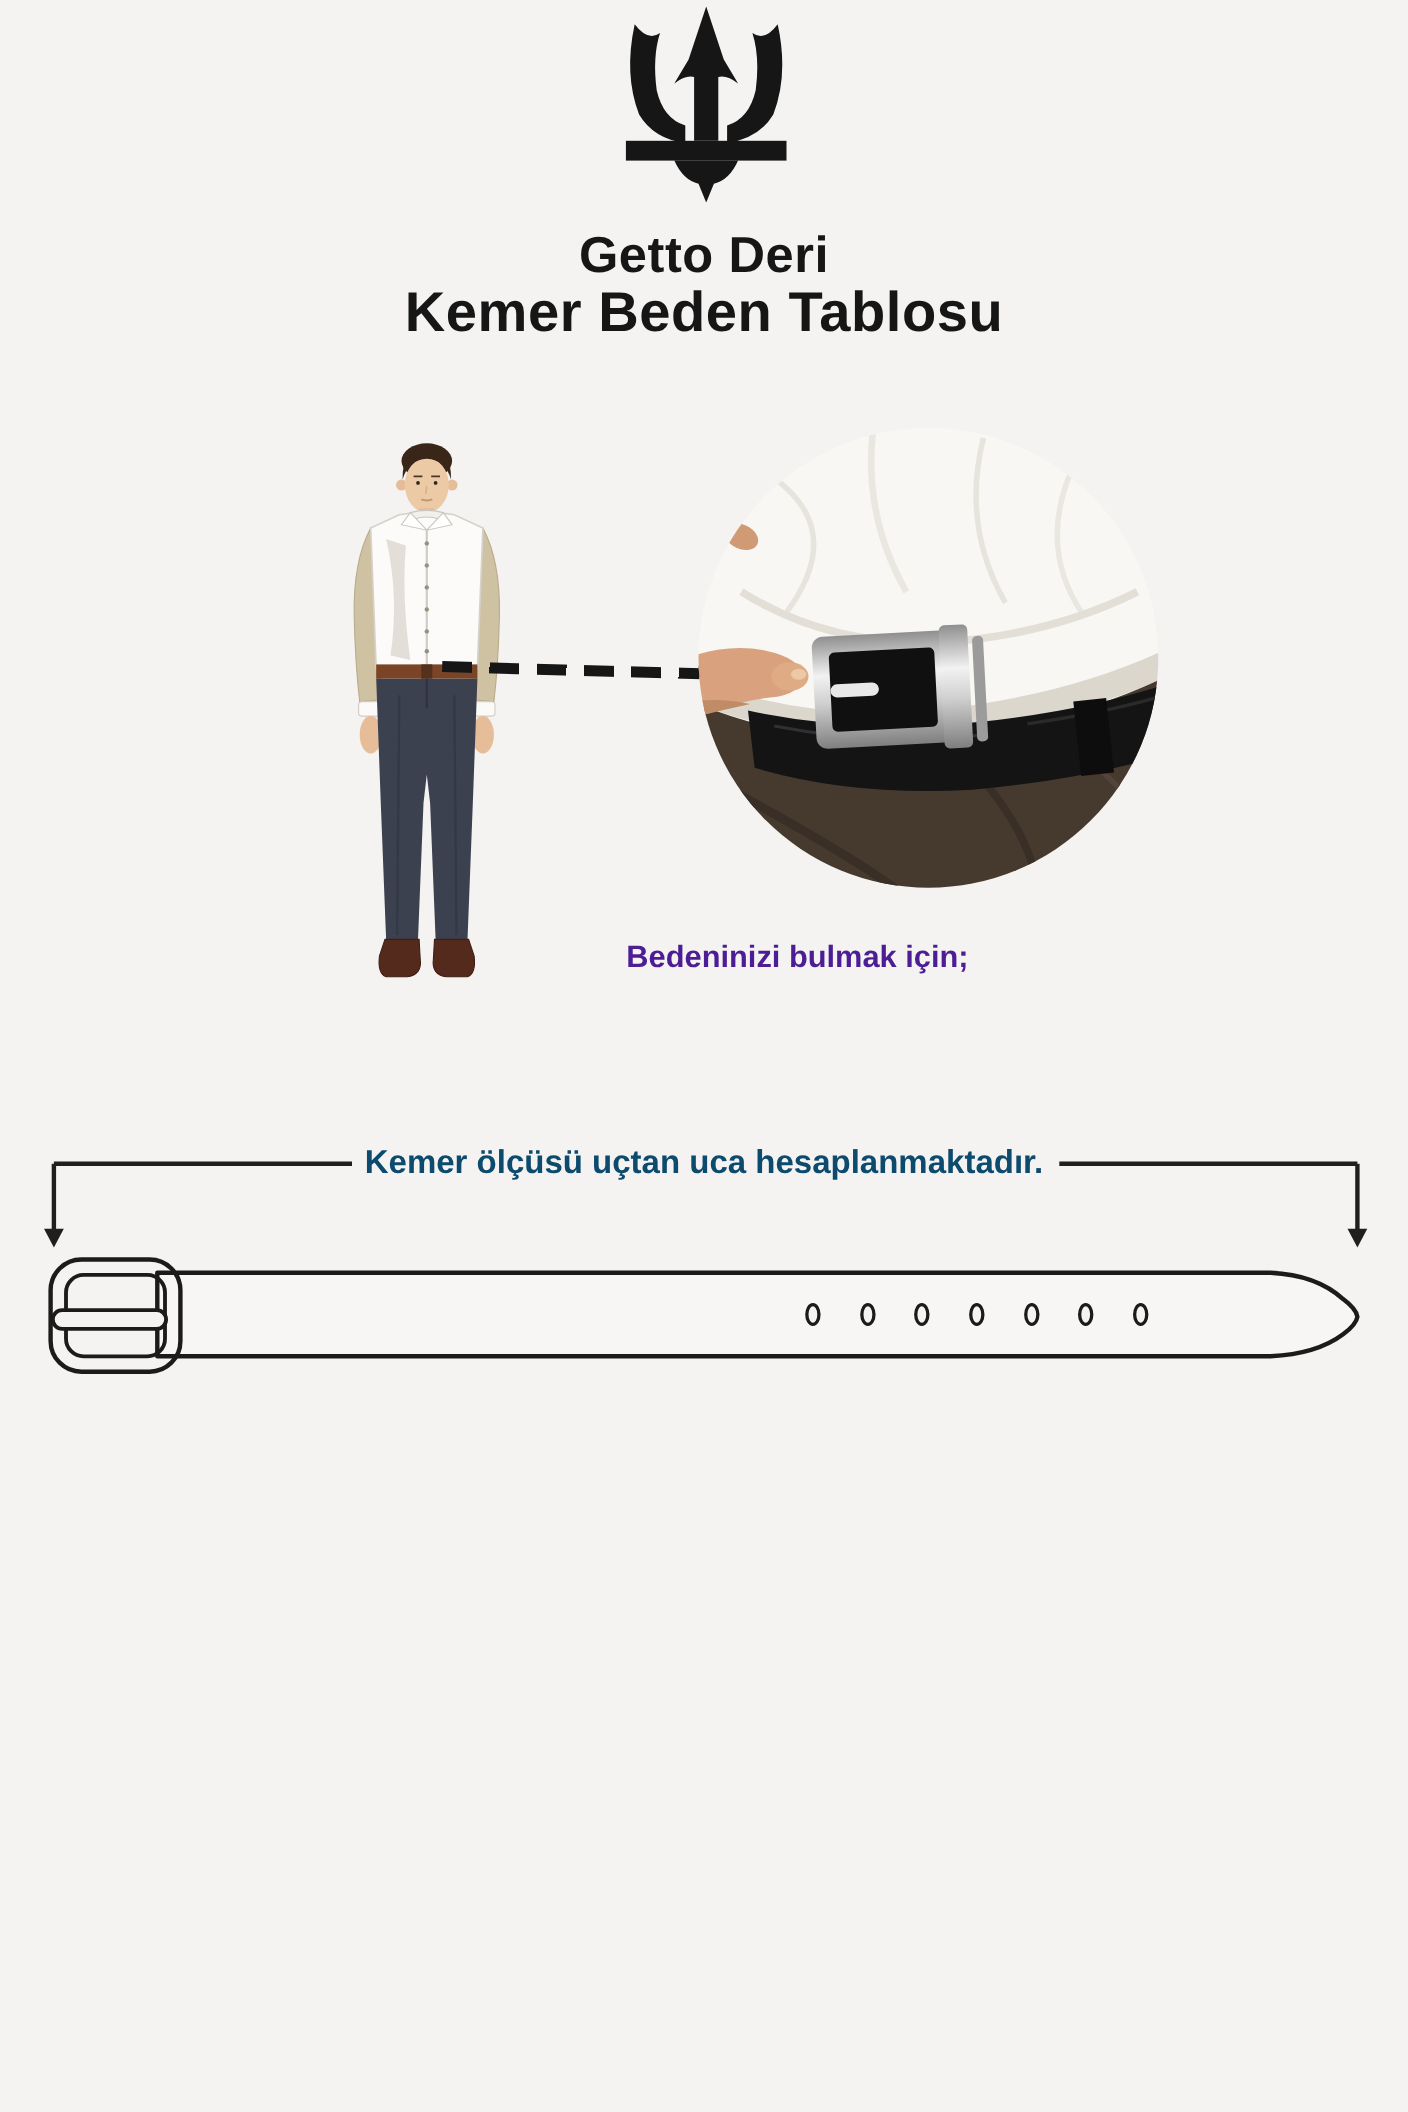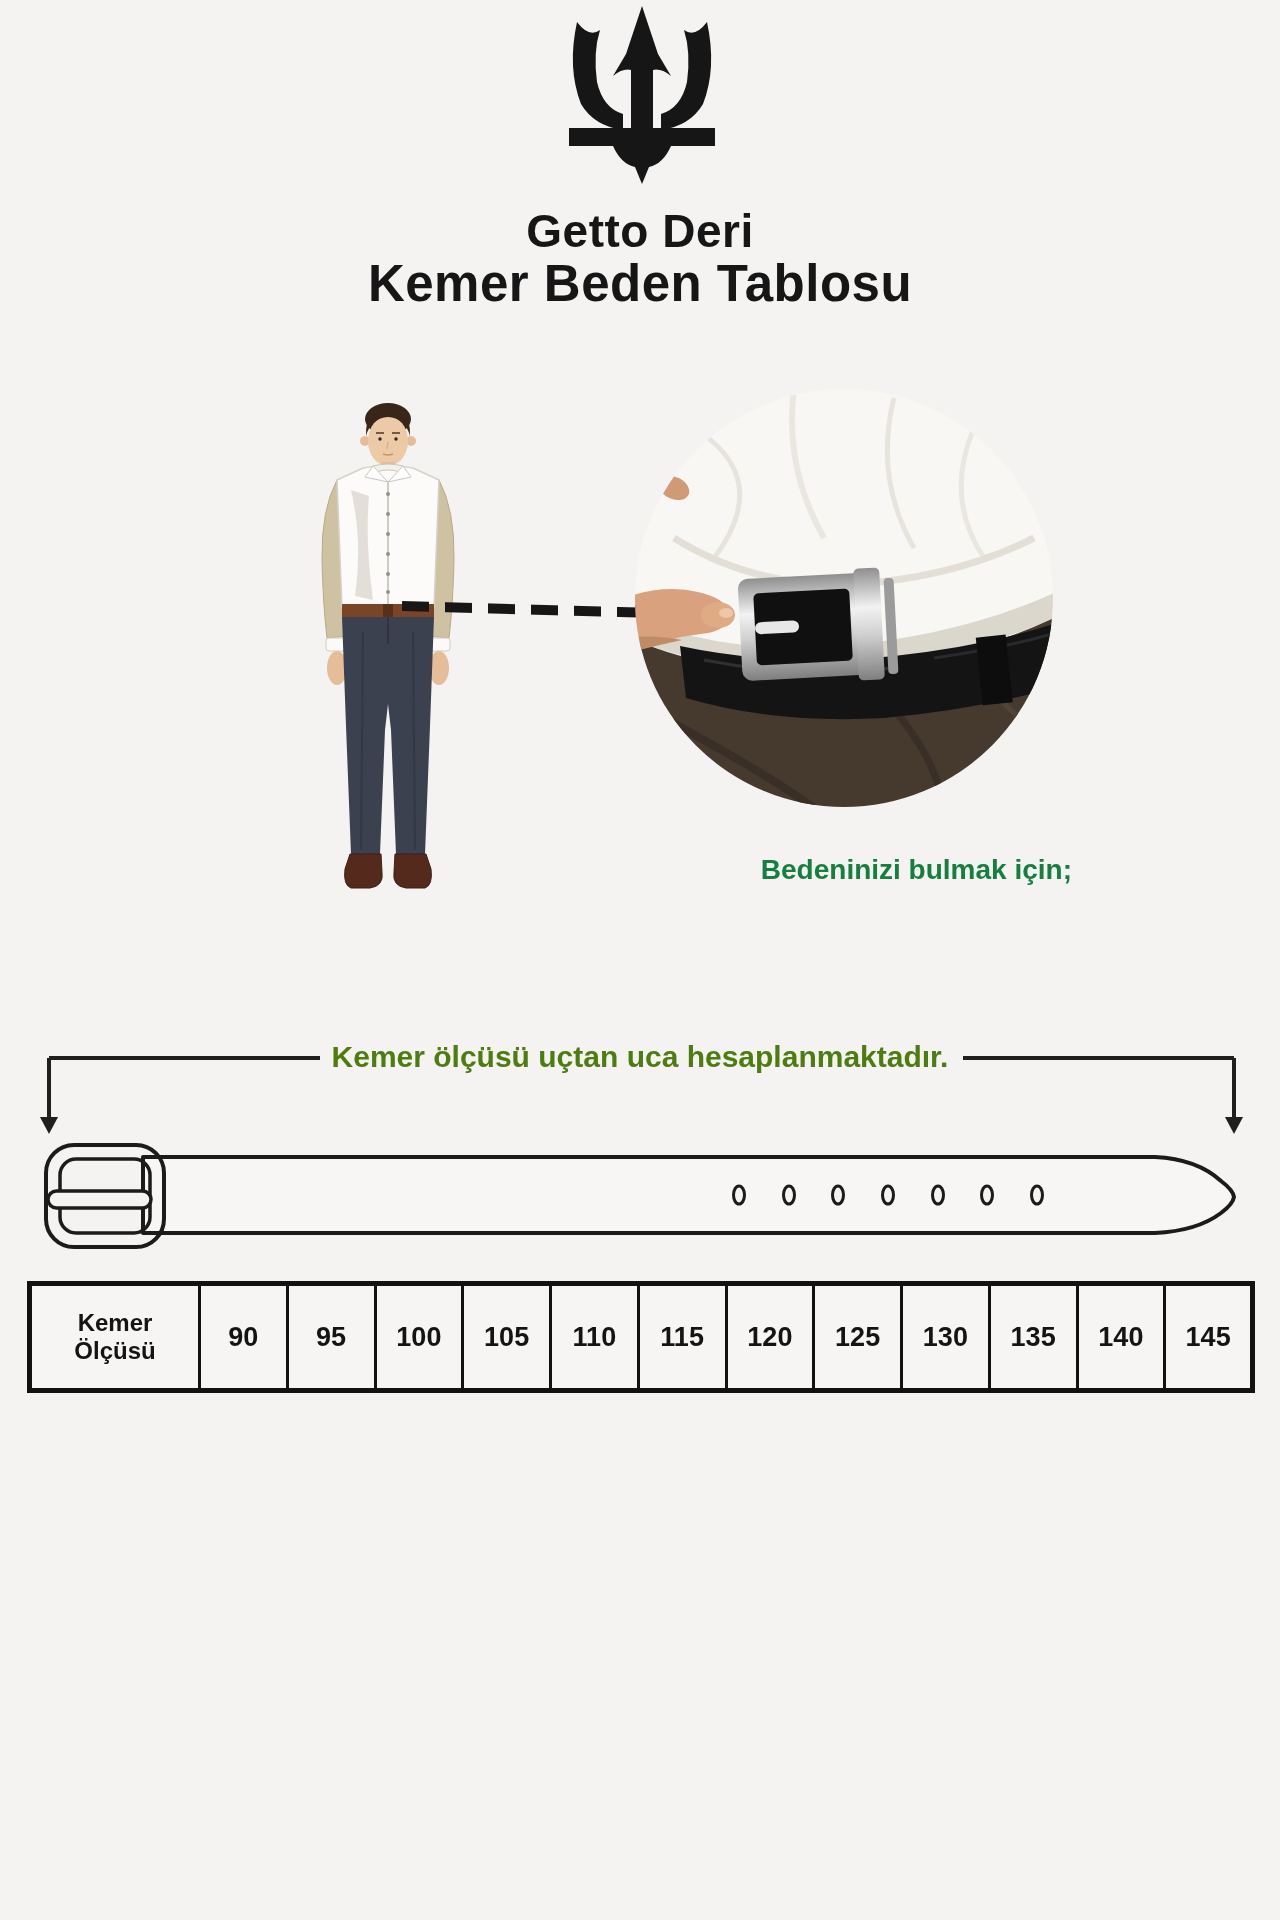--- a/index.html
+++ b/index.html
@@ -12,25 +12,25 @@
   .title1{top:204px;left:0;width:100%;text-align:center;
     font-size:46px;font-weight:700;letter-spacing:.5px;}
   .title2{top:254px;left:0;width:100%;text-align:center;
     font-size:51px;font-weight:700;letter-spacing:.5px;}
   .trident{left:567px;top:6px;width:150px;height:178px;}
   .man{left:293px;top:392px;width:190px;height:510px;}
   .dash-line{left:402px;top:601px;width:236px;height:10px;
     background:repeating-linear-gradient(90deg,#161616 0 27px,transparent 27px 43px);
     transform:rotate(1.6deg);transform-origin:left center;}
   .photo{left:634px;top:388px;width:420px;height:420px;}
-  .caption{left:402px;top:849px;width:670px;text-align:right;
-    font-size:28px;font-weight:700;line-height:41px;color:#15803d;}
+  .caption{left:390px;top:849px;width:670px;text-align:center;
+    font-size:28px;font-weight:700;line-height:41px;color:#4c1d95;}
   .measure-lines{left:0;top:1030px;width:1280px;height:110px;}
   .measure-label{left:0;top:1040px;width:100%;text-align:center;
-    font-size:30px;font-weight:700;color:#4d7c0f;}
+    font-size:30px;font-weight:700;color:#0c4a6e;}
   .belt{left:25px;top:1115px;width:1230px;height:170px;}
   table.size-table{
     position:absolute;left:27px;top:1281px;width:1228px;
     border-collapse:collapse;table-layout:fixed;
     border:5px solid #121212;background:#f6f5f3;
   }
   table.size-table th,table.size-table td{
     border:3.5px solid #121212;text-align:center;vertical-align:middle;
     color:#141414;font-weight:700;padding:0 10px;
   }
@@ -174,32 +174,17 @@
       <ellipse cx="813" cy="80" rx="5.5" ry="9"></ellipse>
       <ellipse cx="863" cy="80" rx="5.5" ry="9"></ellipse>
       <ellipse cx="913" cy="80" rx="5.5" ry="9"></ellipse>
       <ellipse cx="962" cy="80" rx="5.5" ry="9"></ellipse>
       <ellipse cx="1012" cy="80" rx="5.5" ry="9"></ellipse>
     </g>
   </svg>
 
   <table class="size-table">
     <tbody>
-        <tr>
-      <th>Kemer Ölçüsü</th>
-      <td>90</td>
-      <td>95</td>
-      <td>100</td>
-      <td>105</td>
-      <td>110</td>
-      <td>115</td>
-      <td>120</td>
-      <td>125</td>
-      <td>130</td>
-      <td>135</td>
-      <td>140</td>
-      <td>145</td>
-    </tr>
   </tbody>
     </table>
 
 
 </div>
 
 </body></html>

